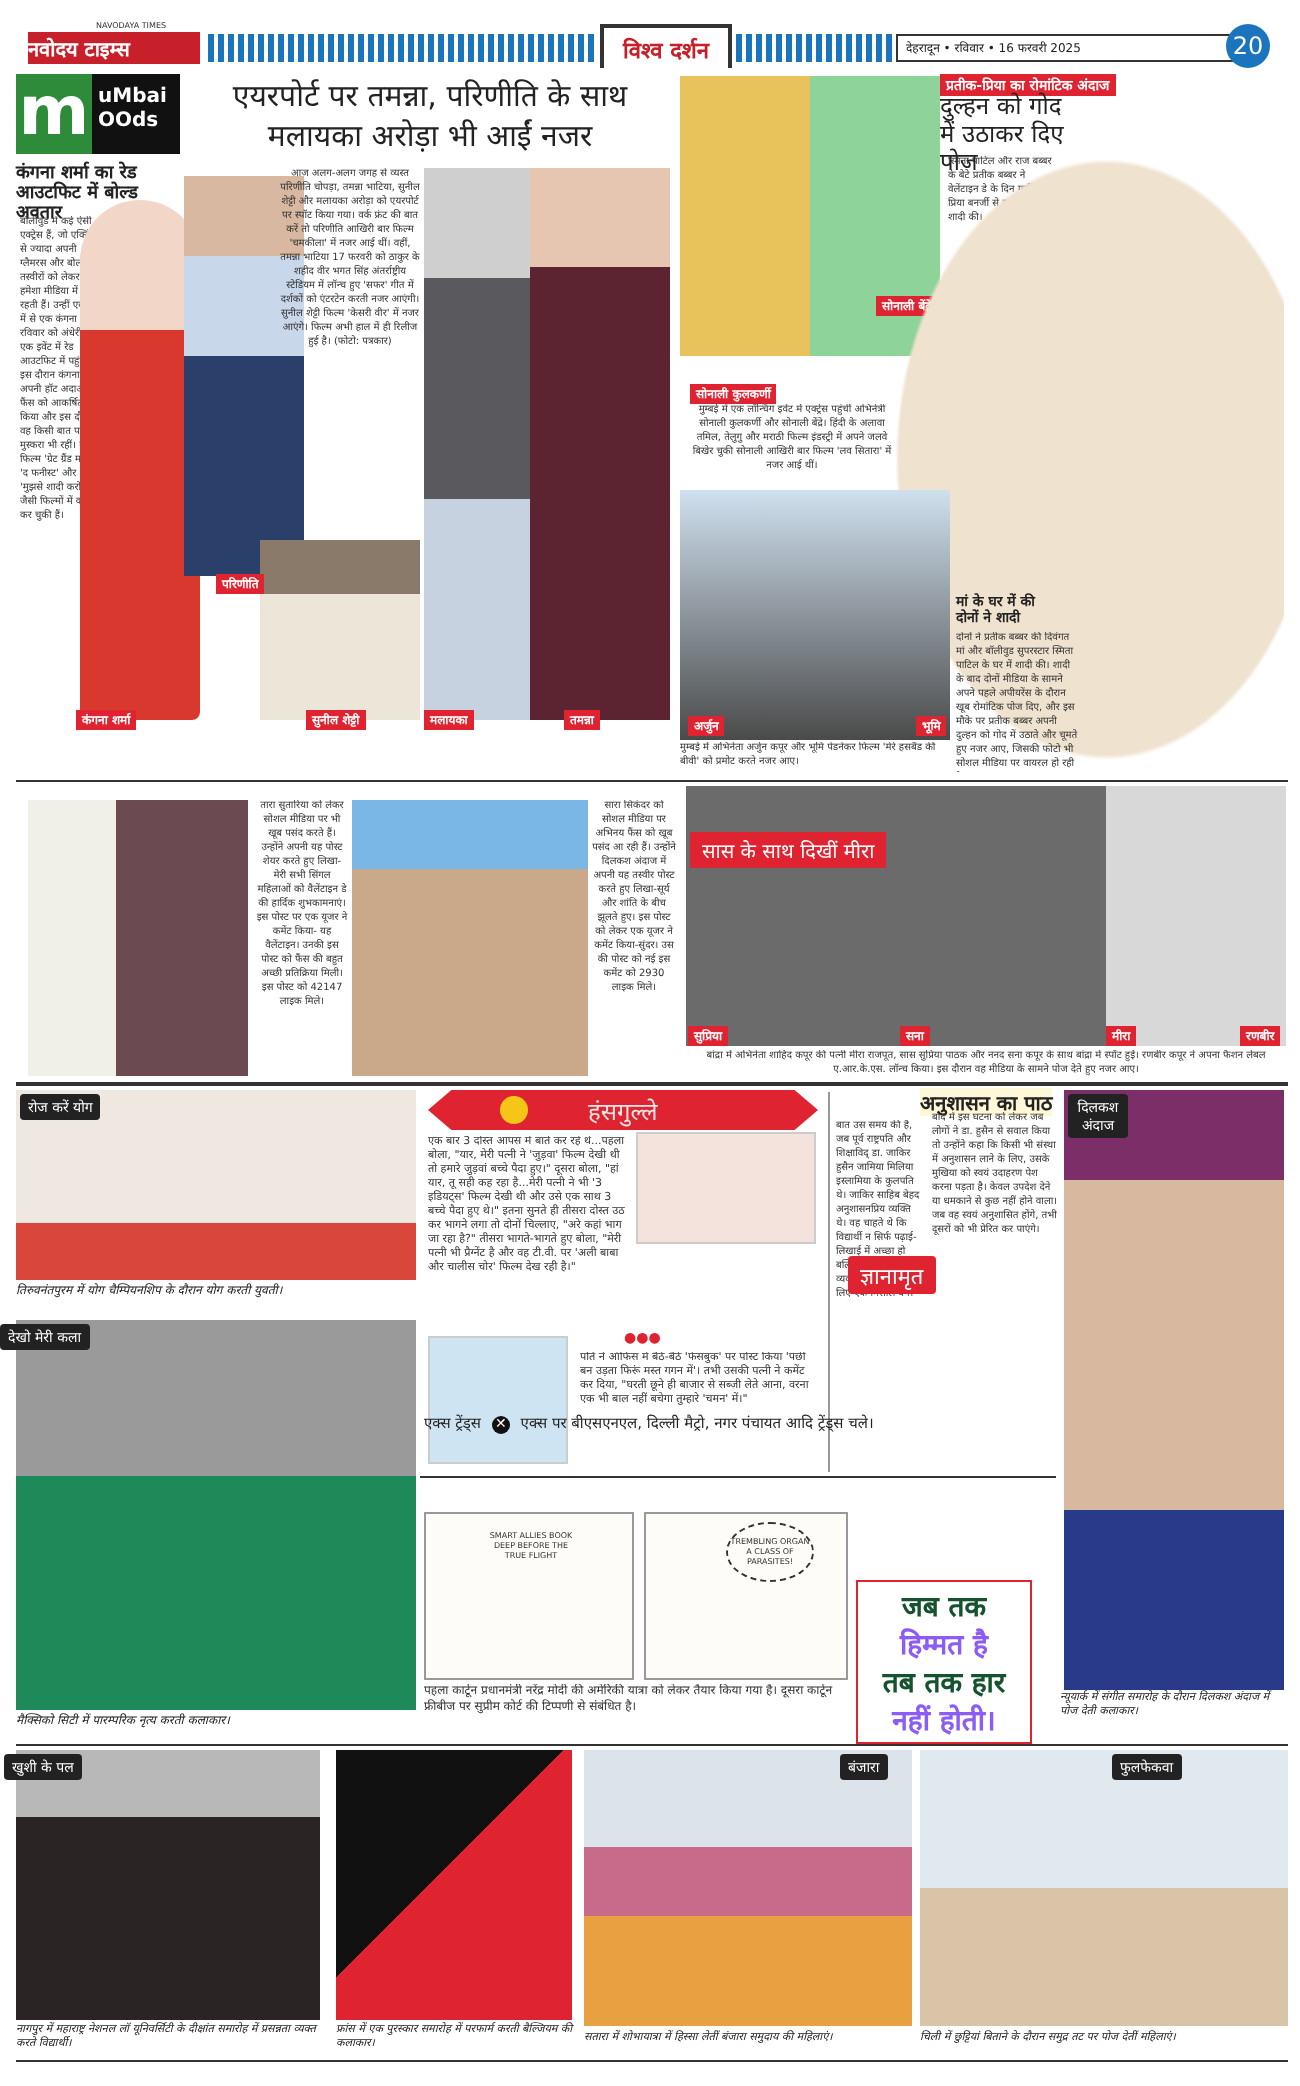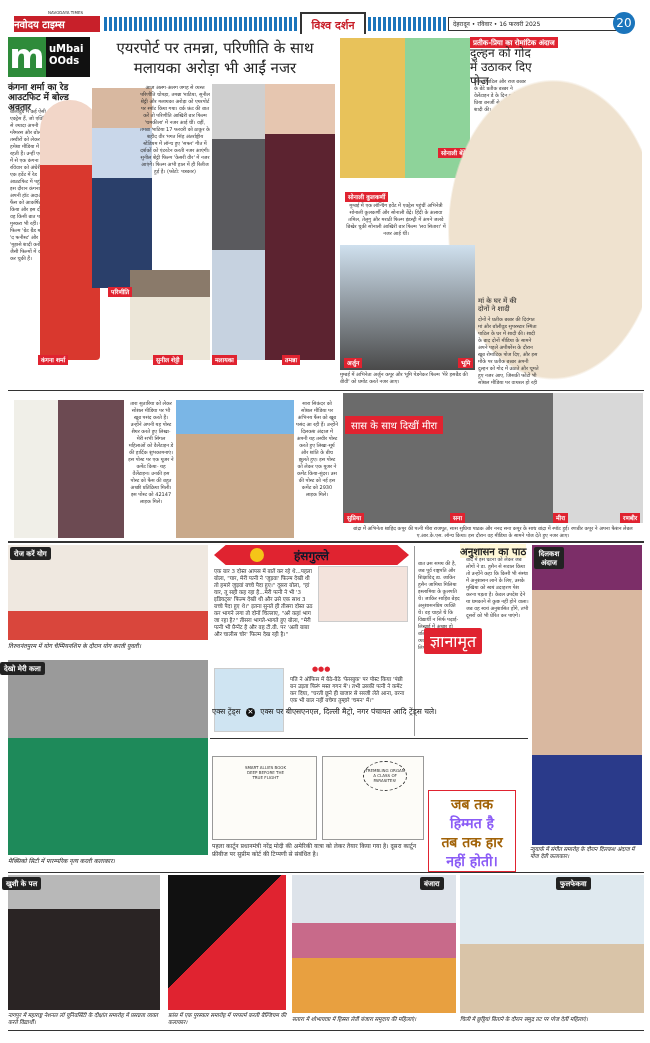--- a/index.html
+++ b/index.html
@@ -11,27 +11,27 @@
 .mast .stripe{top:5px;height:14px;background:repeating-linear-gradient(90deg,#1b75bc 0 3px,#fff 3px 5px)}
 .mast .sec{left:292px;top:0;width:66px;height:22px;border:2px solid #333;border-bottom:none;background:#fff;color:#c8202a;font-weight:bold;font-size:11px;text-align:center;padding-top:3px}
 .mast .date{left:440px;top:5px;width:170px;height:14px;background:#fff;border:1px solid #333;font-size:6px;padding:2px 4px;white-space:nowrap}
 .mast .pgno{left:605px;top:0;width:22px;height:22px;border-radius:50%;background:#1b75bc;color:#fff;font-size:12px;text-align:center;line-height:22px}
 .logo{left:8px;top:37px;width:82px;height:40px;display:flex}
 .logo .m{width:38px;background:#2e8b3a;color:#fff;font-size:34px;font-weight:bold;line-height:38px;text-align:center}
 .logo .t{width:44px;background:#111;color:#fff;font-size:10px;font-weight:bold;line-height:12px;padding:6px 3px}
 .headline{left:95px;top:38px;width:240px;font-size:15px;line-height:20px;color:#222;text-align:center}
 .photo{position:absolute;overflow:hidden}
 .tag{position:absolute;background:#e02330;color:#fff;font-size:6px;padding:1px 3px;white-space:nowrap;font-weight:bold}
-.tagdark{position:absolute;background:#222;color:#fff;font-size:7px;padding:2px 4px;border-radius:2px;white-space:nowrap;font-weight:bold}
+.tagdark{position:absolute;background:#222;color:#fff;font-size:7px;padding:2px 4px;border-radius:2px;white-space:nowrap;font-weight:normal}
 .body{position:absolute;font-size:5px;line-height:7px;color:#333}
 .cap{position:absolute;font-size:6px;line-height:8px;color:#222;font-style:italic}
 .hr{position:absolute;background:#333;height:1px}
 .redbar{position:absolute;background:#e02330;color:#fff;font-size:11px;padding:2px 6px}
 .quote{left:428px;top:790px;width:88px;height:82px;border:1px solid #e02330;text-align:center;font-weight:bold;font-size:14px;line-height:19px;padding-top:4px}
-.quote .r{color:#a16207}
+.quote .r{color:#14532d}
 .quote .b{color:#8b5cf6}
 </style>
 </head>
 <body>
 
 <div class="abs mast">
   <div class="abs tiny">NAVODAYA TIMES</div>
   <div class="abs brand">नवोदय टाइम्स</div>
   <div class="abs stripe" style="left:96px;width:194px"></div>
   <div class="abs sec">विश्व दर्शन</div>
@@ -65,21 +65,21 @@
 
 <div class="photo" style="left:340px;top:38px;width:130px;height:140px;background:linear-gradient(90deg,#e8c25a 0 50%,#8ed39a 50%)"></div>
 <div class="tag" style="left:438px;top:148px">सोनाली बेंद्रे</div>
 <div class="tag" style="left:345px;top:192px">सोनाली कुलकर्णी</div>
 <div class="body" style="left:346px;top:202px;width:100px;height:40px;overflow:hidden;text-align:center">मुम्बई में एक लॉन्चिंग इवेंट में एक्ट्रेस पहुंचीं अभिनेत्री सोनाली कुलकर्णी और सोनाली बेंद्रे। हिंदी के अलावा तमिल, तेलुगु और मराठी फिल्म इंडस्ट्री में अपने जलवे बिखेर चुकी सोनाली आखिरी बार फिल्म 'लव सितारा' में नजर आई थीं।</div>
 
 <div class="tag" style="left:470px;top:37px;font-size:7px">प्रतीक-प्रिया का रोमांटिक अंदाज</div>
 <div class="abs" style="left:470px;top:46px;width:65px;font-size:12px;line-height:14px">दुल्हन को गोद में उठाकर दिए पोज</div>
 <div class="body" style="left:474px;top:78px;width:52px;height:40px;overflow:hidden">स्मिता पाटिल और राज बब्बर के बेटे प्रतीक बब्बर ने वेलेंटाइन डे के दिन गर्लफ्रेंड प्रिया बनर्जी से दूसरी बार शादी की।</div>
 <div class="photo" style="left:420px;top:40px;width:222px;height:345px;background:radial-gradient(ellipse at 60% 55%,#efe2cf 0 55%,transparent 56%)"></div>
-<div class="abs" style="left:478px;top:297px;width:50px;font-size:7px;font-weight:normal;line-height:8px">मां के घर में की दोनों ने शादी</div>
+<div class="abs" style="left:478px;top:297px;width:50px;font-size:7px;font-weight:bold;line-height:8px">मां के घर में की दोनों ने शादी</div>
 <div class="body" style="left:478px;top:316px;width:62px;height:70px;overflow:hidden">दोनों ने प्रतीक बब्बर की दिवंगत मां और बॉलीवुड सुपरस्टार स्मिता पाटिल के घर में शादी की। शादी के बाद दोनों मीडिया के सामने अपने पहले अपीयरेंस के दौरान खूब रोमांटिक पोज दिए, और इस मौके पर प्रतीक बब्बर अपनी दुल्हन को गोद में उठाते और चूमते हुए नजर आए, जिसकी फोटो भी सोशल मीडिया पर वायरल हो रही है।</div>
 
 <div class="photo" style="left:340px;top:245px;width:135px;height:125px;background:linear-gradient(#cfe0ee,#4a4a4a)"></div>
 <div class="tag" style="left:344px;top:358px">अर्जुन</div>
 <div class="tag" style="left:458px;top:358px">भूमि</div>
 <div class="body" style="left:340px;top:371px;width:135px;height:14px;overflow:hidden">मुम्बई में अभिनेता अर्जुन कपूर और भूमि पेडनेकर फिल्म 'मेरे हसबैंड की बीवी' को प्रमोट करते नजर आए।</div>
 
 <div class="hr" style="left:8px;top:390px;width:636px"></div>
 
 <div class="photo" style="left:14px;top:400px;width:110px;height:138px;background:linear-gradient(90deg,#f0efe8 0 40%,#6c4a52 40%)"></div>
@@ -99,32 +99,32 @@
 
 <div class="photo" style="left:8px;top:545px;width:200px;height:95px;background:linear-gradient(#efe8e0 0 70%,#d9463c 70%)"></div>
 <div class="tagdark" style="left:10px;top:547px">रोज करें योग</div>
 <div class="cap" style="left:8px;top:642px;width:200px">तिरुवनंतपुरम में योग चैम्पियनशिप के दौरान योग करती युवती।</div>
 <div class="photo" style="left:8px;top:660px;width:200px;height:195px;background:linear-gradient(#9a9a9a 0 40%,#1e8a5a 40%)"></div>
 <div class="tagdark" style="left:0;top:662px">देखो मेरी कला</div>
 <div class="cap" style="left:8px;top:857px;width:200px">मैक्सिको सिटी में पारम्परिक नृत्य करती कलाकार।</div>
 
 <div class="abs" style="left:214px;top:545px;width:195px;height:20px;background:#e02330;clip-path:polygon(6% 0,94% 0,100% 50%,94% 100%,6% 100%,0 50%)">
   <span class="abs" style="left:36px;top:3px;width:14px;height:14px;border-radius:50%;background:#f5c518"></span>
-  <span class="abs" style="left:80px;top:2px;color:#0f172a;font-size:12px;font-weight:bold">हंसगुल्ले</span>
+  <span class="abs" style="left:80px;top:2px;color:#e5e5e5;font-size:12px;font-weight:normal">हंसगुल्ले</span>
 </div>
 <div class="body" style="left:214px;top:568px;width:100px;height:115px;overflow:hidden;font-size:5.5px">एक बार 3 दोस्त आपस में बातें कर रहे थे...पहला बोला, "यार, मेरी पत्नी ने 'जुड़वा' फिल्म देखी थी तो हमारे जुड़वां बच्चे पैदा हुए।" दूसरा बोला, "हां यार, तू सही कह रहा है...मेरी पत्नी ने भी '3 इडियट्स' फिल्म देखी थी और उसे एक साथ 3 बच्चे पैदा हुए थे।" इतना सुनते ही तीसरा दोस्त उठ कर भागने लगा तो दोनों चिल्लाए, "अरे कहां भाग जा रहा है?" तीसरा भागते-भागते हुए बोला, "मेरी पत्नी भी प्रैग्नेंट है और वह टी.वी. पर 'अली बाबा और चालीस चोर' फिल्म देख रही है।"</div>
 <div class="photo" style="left:318px;top:566px;width:90px;height:56px;background:#f3e3dc;border:1px solid #ccc"></div>
 <div class="abs" style="left:312px;top:665px;color:#e02330;font-size:7px">●●●</div>
 <div class="photo" style="left:214px;top:668px;width:70px;height:64px;background:#cfe4f2;border:1px solid #ccc"></div>
 <div class="body" style="left:290px;top:676px;width:120px;height:58px;overflow:hidden;font-size:5.5px">पति ने ऑफिस में बैठे-बैठे 'फेसबुक' पर पोस्ट किया 'पंछी बन उड़ता फिरूं मस्त गगन में'। तभी उसकी पत्नी ने कमेंट कर दिया, "घरती छूने ही बाजार से सब्जी लेते आना, वरना एक भी बाल नहीं बचेगा तुम्हारे 'चमन' में।"</div>
 
 <div class="abs" style="left:414px;top:546px;width:1px;height:190px;background:#999"></div>
 <div class="abs" style="left:460px;top:544px;font-size:10px;font-weight:bold;background:#fff8d8">अनुशासन का पाठ</div>
 <div class="body" style="left:418px;top:560px;width:44px;height:175px;overflow:hidden">बात उस समय की है, जब पूर्व राष्ट्रपति और शिक्षाविद् डा. जाकिर हुसैन जामिया मिलिया इस्लामिया के कुलपति थे। जाकिर साहिब बेहद अनुशासनप्रिय व्यक्ति थे। वह चाहते थे कि विद्यार्थी न सिर्फ पढ़ाई-लिखाई में अच्छा हो बल्कि वेशभूषा से लेकर व्यवहार तक में दूसरों के लिए एक मिसाल बनें।</div>
-<div class="redbar" style="left:424px;top:628px;font-size:16px;border-radius:2px">ज्ञानामृत</div>
+<div class="redbar" style="left:424px;top:628px;font-size:11px;border-radius:2px">ज्ञानामृत</div>
 <div class="body" style="left:466px;top:556px;width:64px;height:178px;overflow:hidden">बाद में इस घटना को लेकर जब लोगों ने डा. हुसैन से सवाल किया तो उन्होंने कहा कि किसी भी संस्था में अनुशासन लाने के लिए, उसके मुखिया को स्वयं उदाहरण पेश करना पड़ता है। केवल उपदेश देने या धमकाने से कुछ नहीं होने वाला। जब वह स्वयं अनुशासित होंगे, तभी दूसरों को भी प्रेरित कर पाएंगे।</div>
 
 <div class="photo" style="left:532px;top:545px;width:110px;height:300px;background:linear-gradient(#7c2e68 0 15%,#d9b8a0 15% 70%,#2a3a8a 70%)"></div>
 <div class="tagdark" style="left:534px;top:547px;width:30px;white-space:normal;text-align:center">दिलकश अंदाज</div>
 <div class="cap" style="left:530px;top:846px;width:114px;font-size:5.5px;line-height:7px">न्यूयार्क में संगीत समारोह के दौरान दिलकश अंदाज में पोज देती कलाकार।</div>
 
 <div class="hr" style="left:210px;top:738px;width:318px"></div>
 <div class="abs" style="left:212px;top:706px;font-size:7.5px;white-space:nowrap;width:315px">
   <span>एक्स ट्रेंड्स</span>
   <span style="display:inline-block;width:9px;height:9px;border-radius:50%;background:#111;color:#fff;font-size:7px;text-align:center;line-height:9px;margin:0 3px">✕</span>

